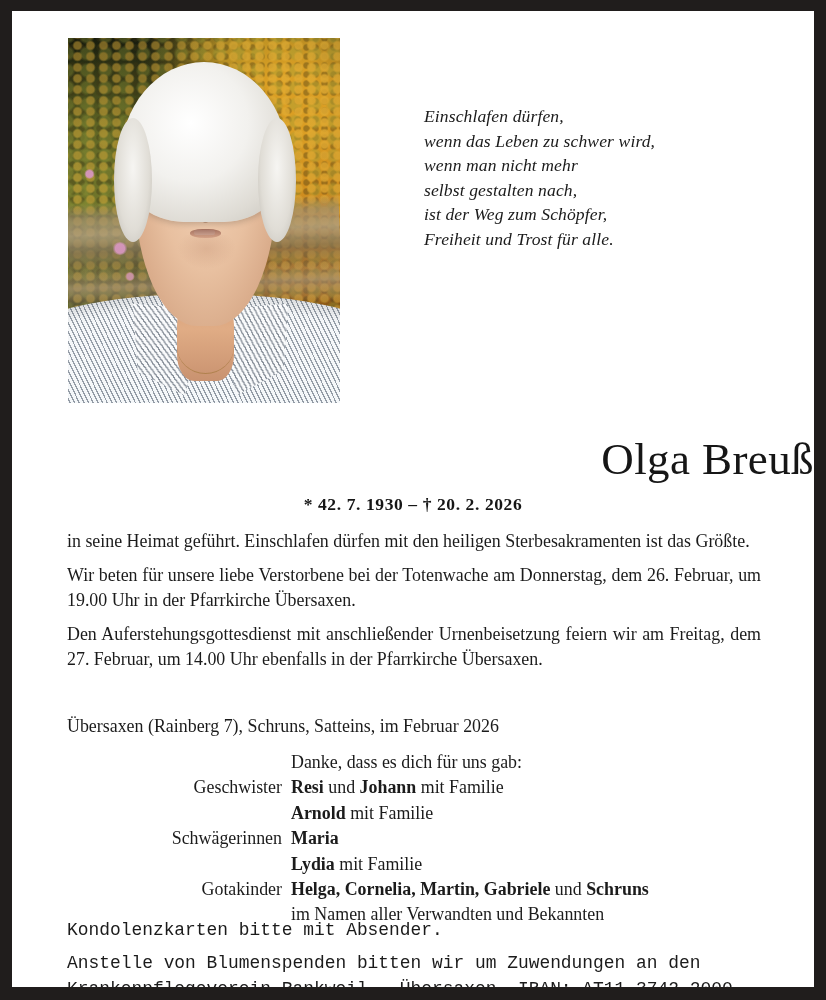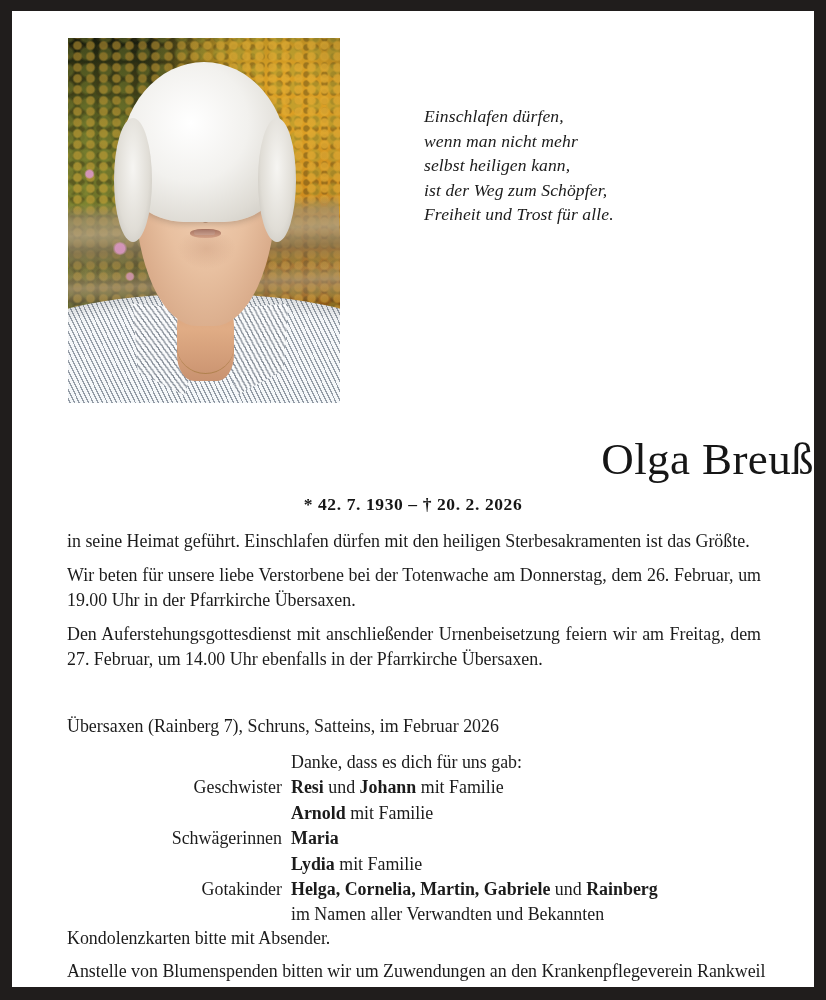--- a/index.html
+++ b/index.html
@@ -365,21 +365,21 @@
   
   .footer {
     position: absolute;
     left: 55px;
     top: 907px;
     width: 700px;
     font-size: 17.9px;
     line-height: 25.4px;
     color: #1b1b1b;
   }
-  .footer p { margin: 8px 0 8px 0; }
+  .footer p { margin: 0 0 8px 0; font-family: Liberation Mono, monospace; }
   .footer p:last-child { margin-bottom: 0; }
 </style>
 </head>
 <body>
 
 <div class="notice">
   <div class="sheet">
 
     <div class="top-area">
 
@@ -414,22 +414,23 @@
             <div class="cheek-shadow"></div>
           </div>
           <div class="subj-hair"></div>
           <div class="subj-hair-l"></div>
           <div class="subj-hair-r"></div>
         </div>
       </div>
 
       <div class="quote">
         <div>Einschlafen dürfen,</div>
+        <div>wenn das Leben zu schwer wird,</div>
         <div>wenn man nicht mehr</div>
-        <div>selbst heiligen kann,</div>
+        <div>selbst gestalten nach,</div>
         <div>ist der Weg zum Schöpfer,</div>
         <div>Freiheit und Trost für alle.</div>
       </div>
 
     </div>
 
     <div class="name">Olga Breuß</div>
     <div class="dates">* 42. 7. 1930 – † 20. 2. 2026</div>
 
     <div class="body">
@@ -458,21 +459,21 @@
       <div class="family-row">
         <div class="fam-label">Schwägerinnen</div>
         <div class="fam-value"><b>Maria</b><span></span></div>
       </div>
       <div class="family-row">
         <div class="fam-label"></div>
         <div class="fam-value"><b>Lydia</b><span> mit Familie</span></div>
       </div>
       <div class="family-row">
         <div class="fam-label">Gotakinder</div>
-        <div class="fam-value"><b>Helga, Cornelia, Martin, Gabriele</b><span> und </span><b>Rainberg</b><span></span></div>
+        <div class="fam-value"><b>Helga, Cornelia, Martin, Gabriele</b><span> und </span><b>Schruns</b><span></span></div>
       </div>
       <div class="family-row">
         <div class="fam-label"></div>
         <div class="fam-value"><b></b><span>im Namen aller Verwandten und Bekannten</span></div>
       </div>
     </div>
 
     <div class="footer">
       <p>Kondolenzkarten bitte mit Absender.</p>
       <p>Anstelle von Blumenspenden bitten wir um Zuwendungen an den Krankenpflegeverein Rankweil – Übersaxen.  IBAN:  AT11 3742 2000 0718 1621</p>

